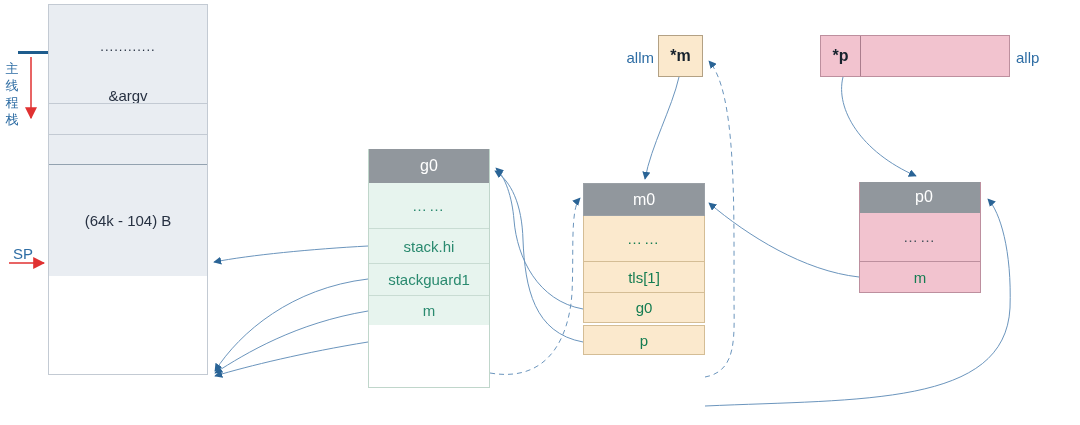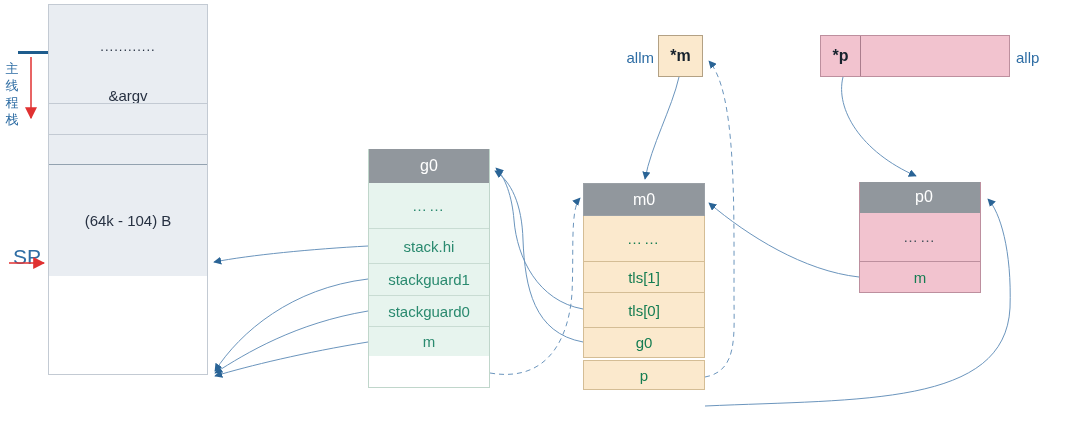--- a/index.html
+++ b/index.html
@@ -55,21 +55,21 @@
           border:1px solid #b3a184; justify-content:center; }
   .pptr { left:820px; top:35px; width:190px; height:42px; background:#f2c3cf;
           border:1px solid #bd8f9e; }
   .pptr .cell0 { width:40px; height:100%; display:flex; align-items:center; justify-content:center;
                  border-right:1px solid #ab7d8d; box-sizing:border-box; }
 
   
   .lbl { position:absolute; color:#2e6da4; font-size:15px; }
   .lbl-allm { left:612px; top:49px; width:42px; text-align:right; }
   .lbl-allp { left:1016px; top:49px; }
-  .lbl-sp   { left:13px; top:245px; font-size:21px; }
+  .lbl-sp   { left:13px; top:245px; font-size:15px; }
   .lbl-mts  { left:4px; top:60px; width:16px; font-size:13px; line-height:17px;
               word-break:break-all; text-align:center; }
   .bluebar  { position:absolute; left:18px; top:51px; width:30px; height:3px; background:#1e5c8d; }
 
   svg.overlay { position:absolute; left:0; top:0; pointer-events:none; }
 </style>
 </head>
 <body>
 
 <div class="canvas">
@@ -84,29 +84,27 @@
 
   <div class="bluebar"></div>
   <div class="lbl lbl-mts">主线程栈</div>
   <div class="lbl lbl-sp">SP</div>
 
   <div class="struct g0">
     <div class="hdr">g0</div>
     <div class="row rf0">……</div>
     <div class="row rf1">stack.hi</div>
     <div class="row rf3">stackguard1</div>
-    <div class="row rf4">stackguard0</div>
     <div class="row rf5">m</div>
   </div>
 
   <div class="struct m0">
     <div class="hdr">m0</div>
     <div class="row rf0">……</div>
     <div class="row rf1">tls[1]</div>
-    <div class="row rf2">tls[0]</div>
     <div class="row rf3">g0</div>
     <div class="row rf5">p</div>
   </div>
 
   <div class="struct p0">
     <div class="hdr">p0</div>
     <div class="row rp0">……</div>
     <div class="row rp1">m</div>
   </div>
 

